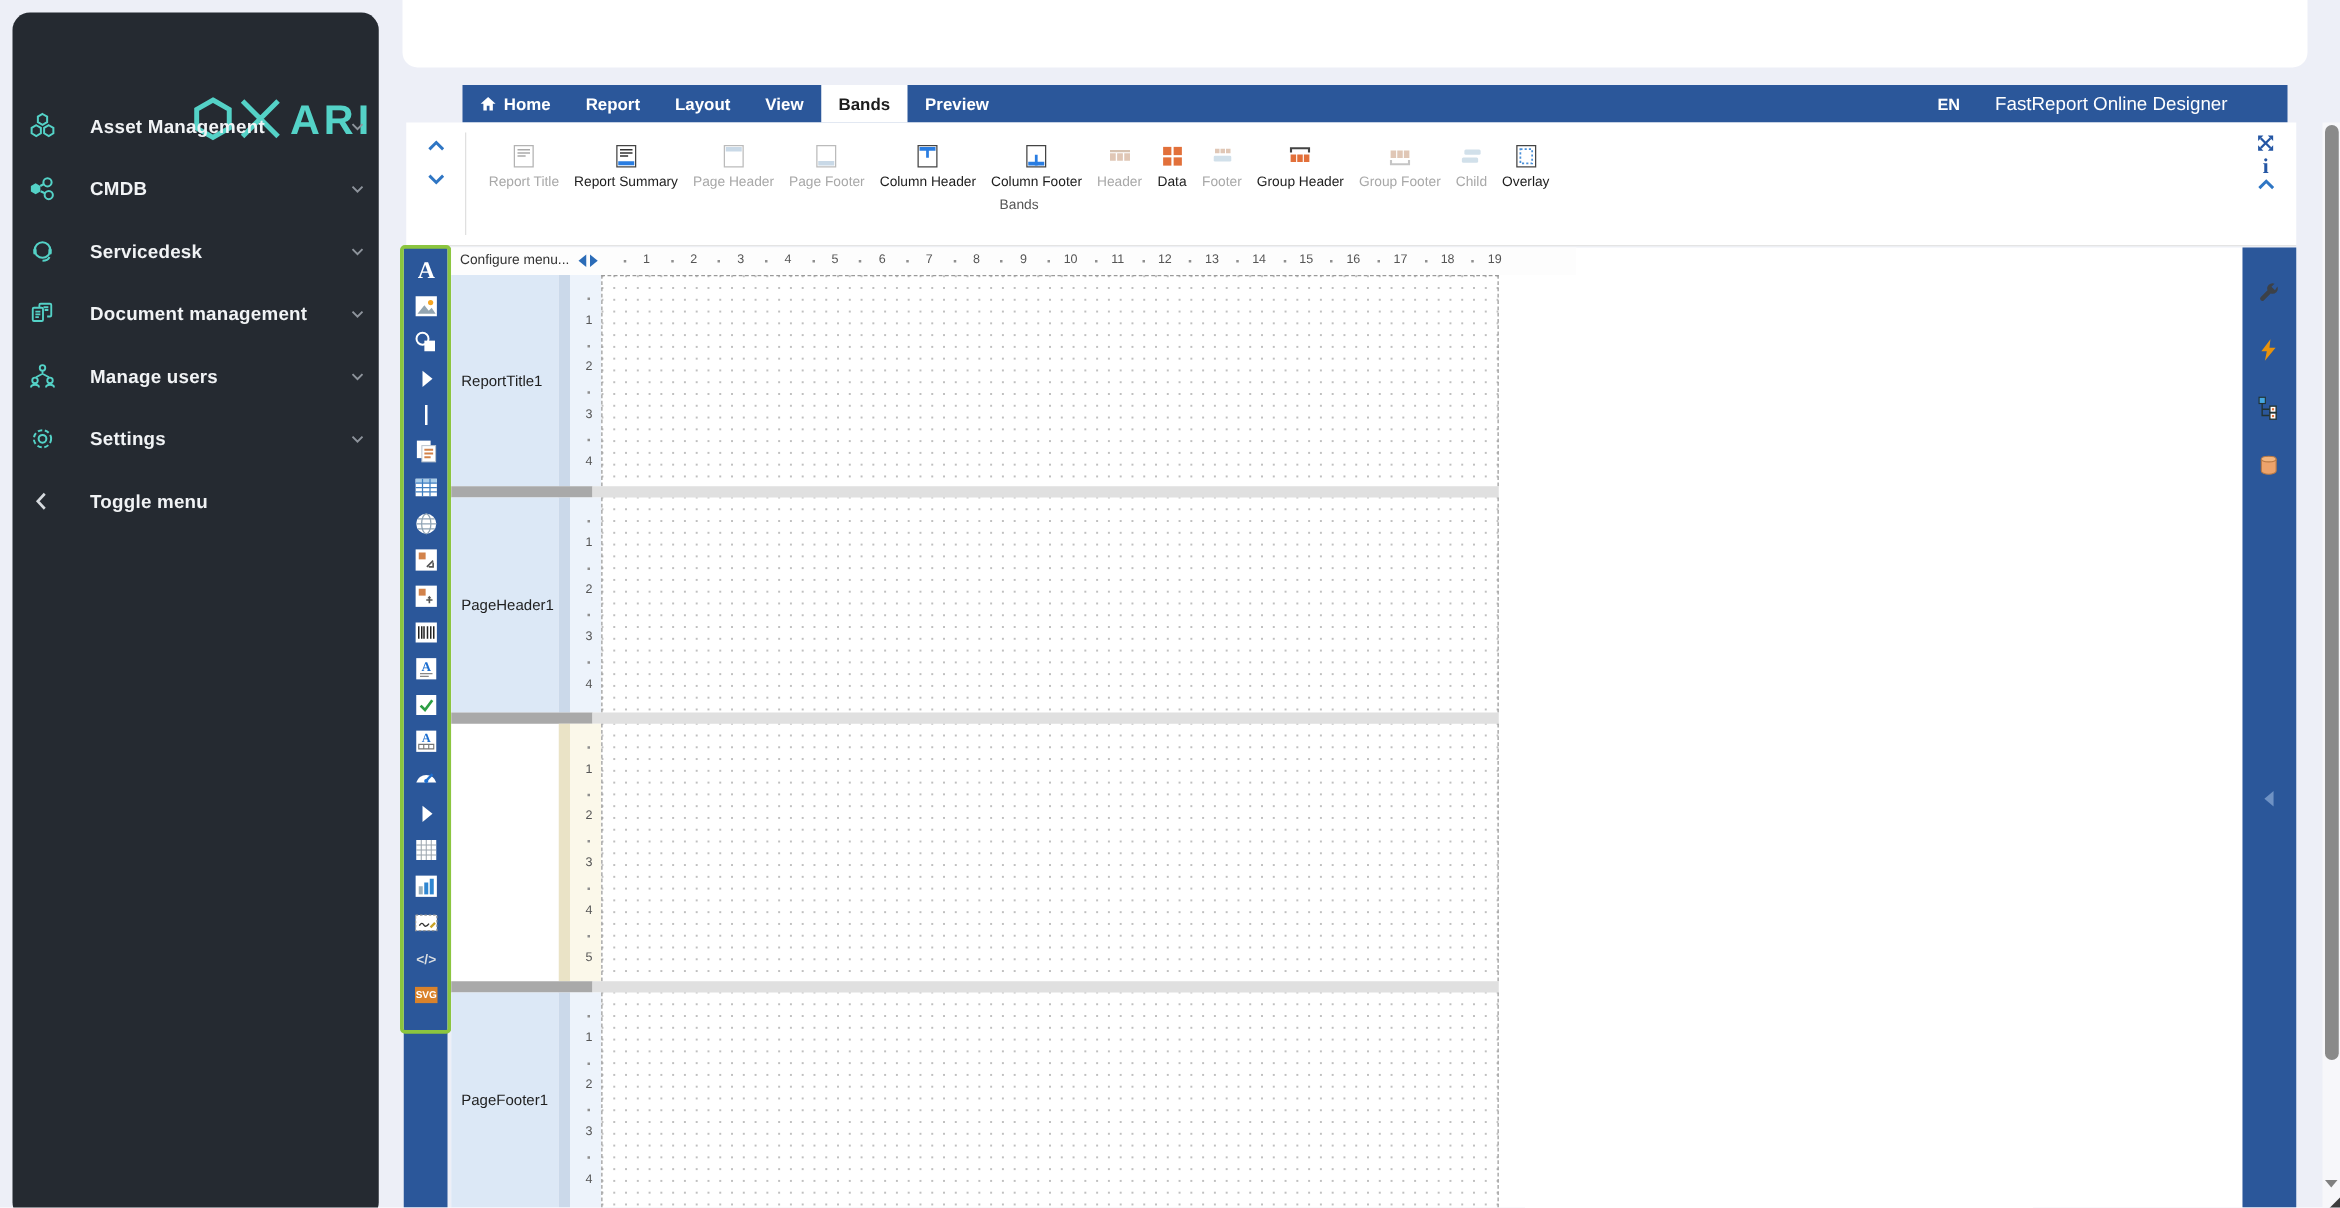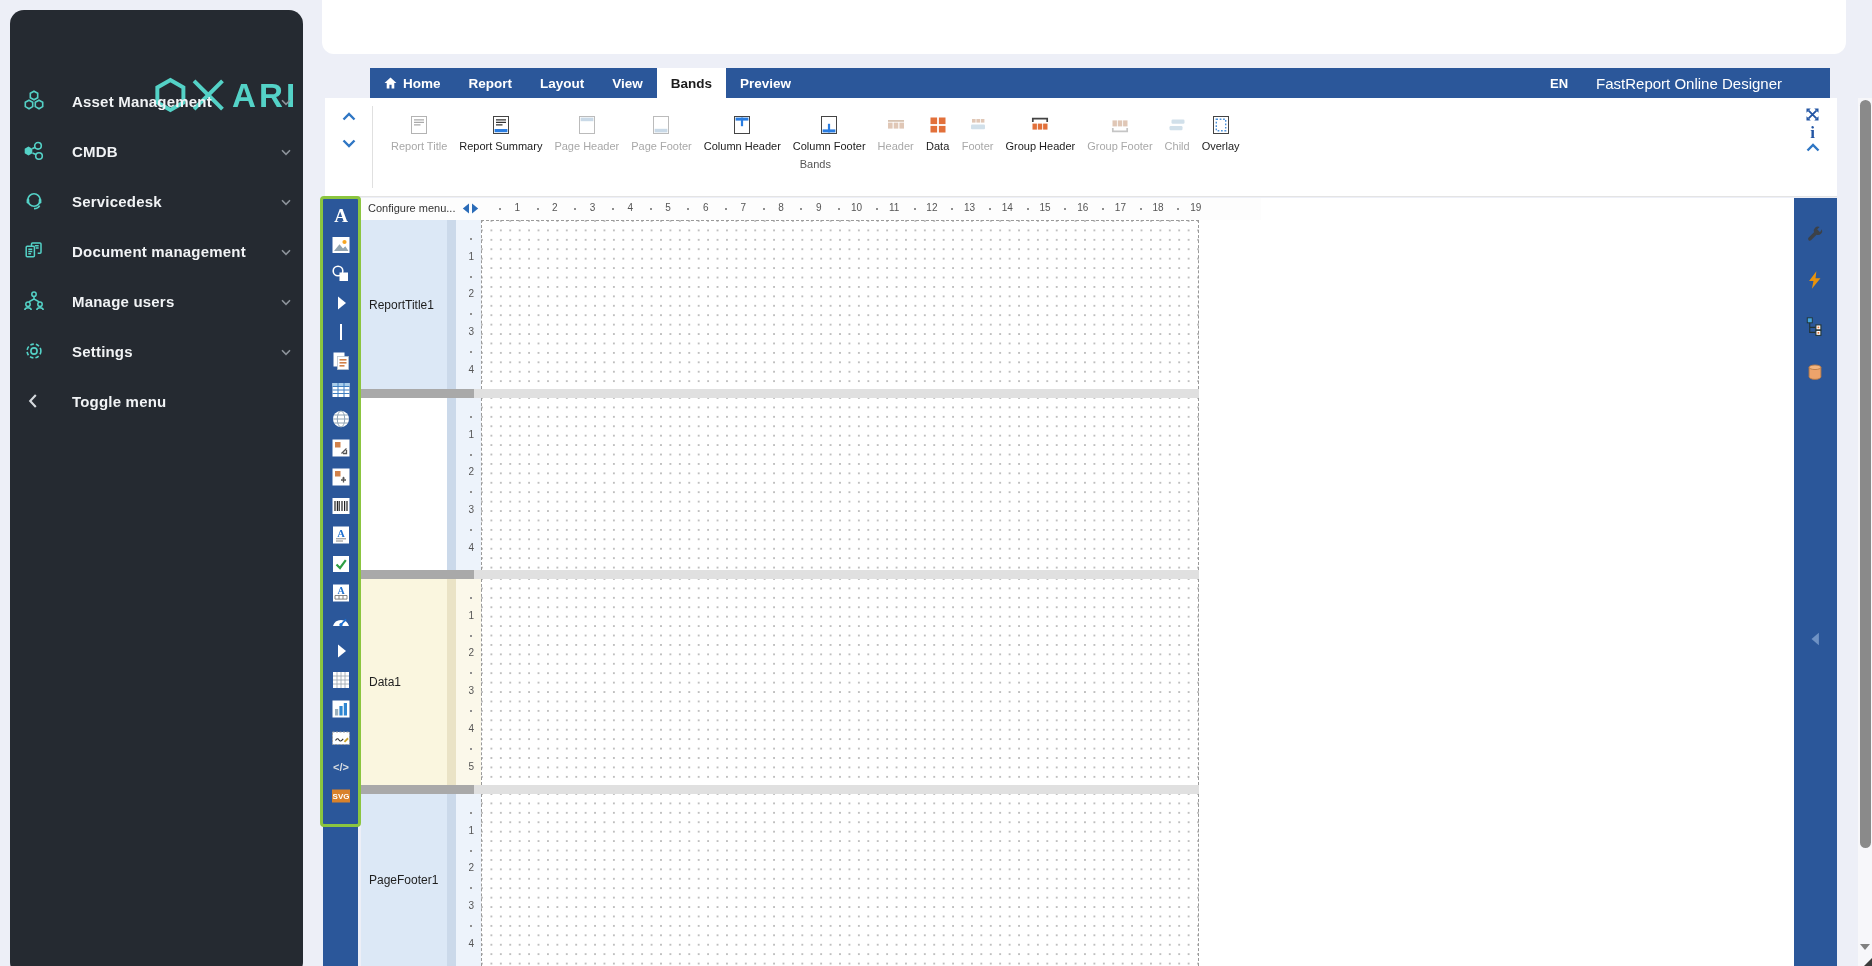--- a/index.html
+++ b/index.html
@@ -472,40 +472,40 @@
         <span class="vr-dot" style="top:93.3px"></span>
         <span class="vr-num" style="top:106.1px">3</span>
         <span class="vr-dot" style="top:131.0px"></span>
         <span class="vr-num" style="top:143.8px">4</span>
       </div>
       <div class="band-sep">
         <div class="sd"></div>
         <div class="sl"></div>
       </div>
       <div class="band-row blue" style="height: 172px;">
+        <div class="b-label">
+          <span class="b-name">PageHeader1</span>
+        </div>
         <div class="b-strip1"></div>
         <div class="b-strip2"></div>
         <div class="b-page"></div>
         <span class="vr-dot" style="top:17.9px"></span>
         <span class="vr-num" style="top:30.7px">1</span>
         <span class="vr-dot" style="top:55.6px"></span>
         <span class="vr-num" style="top:68.4px">2</span>
         <span class="vr-dot" style="top:93.3px"></span>
         <span class="vr-num" style="top:106.1px">3</span>
         <span class="vr-dot" style="top:131.0px"></span>
         <span class="vr-num" style="top:143.8px">4</span>
       </div>
       <div class="band-sep">
         <div class="sd"></div>
         <div class="sl"></div>
       </div>
       <div class="band-row cream" style="height: 206px;">
-        <div class="b-label">
-          <span class="b-name">Data1</span>
-        </div>
         <div class="b-strip1"></div>
         <div class="b-strip2"></div>
         <div class="b-page"></div>
         <span class="vr-dot" style="top:17.9px"></span>
         <span class="vr-num" style="top:30.7px">1</span>
         <span class="vr-dot" style="top:55.6px"></span>
         <span class="vr-num" style="top:68.4px">2</span>
         <span class="vr-dot" style="top:93.3px"></span>
         <span class="vr-num" style="top:106.1px">3</span>
         <span class="vr-dot" style="top:131.0px"></span>

